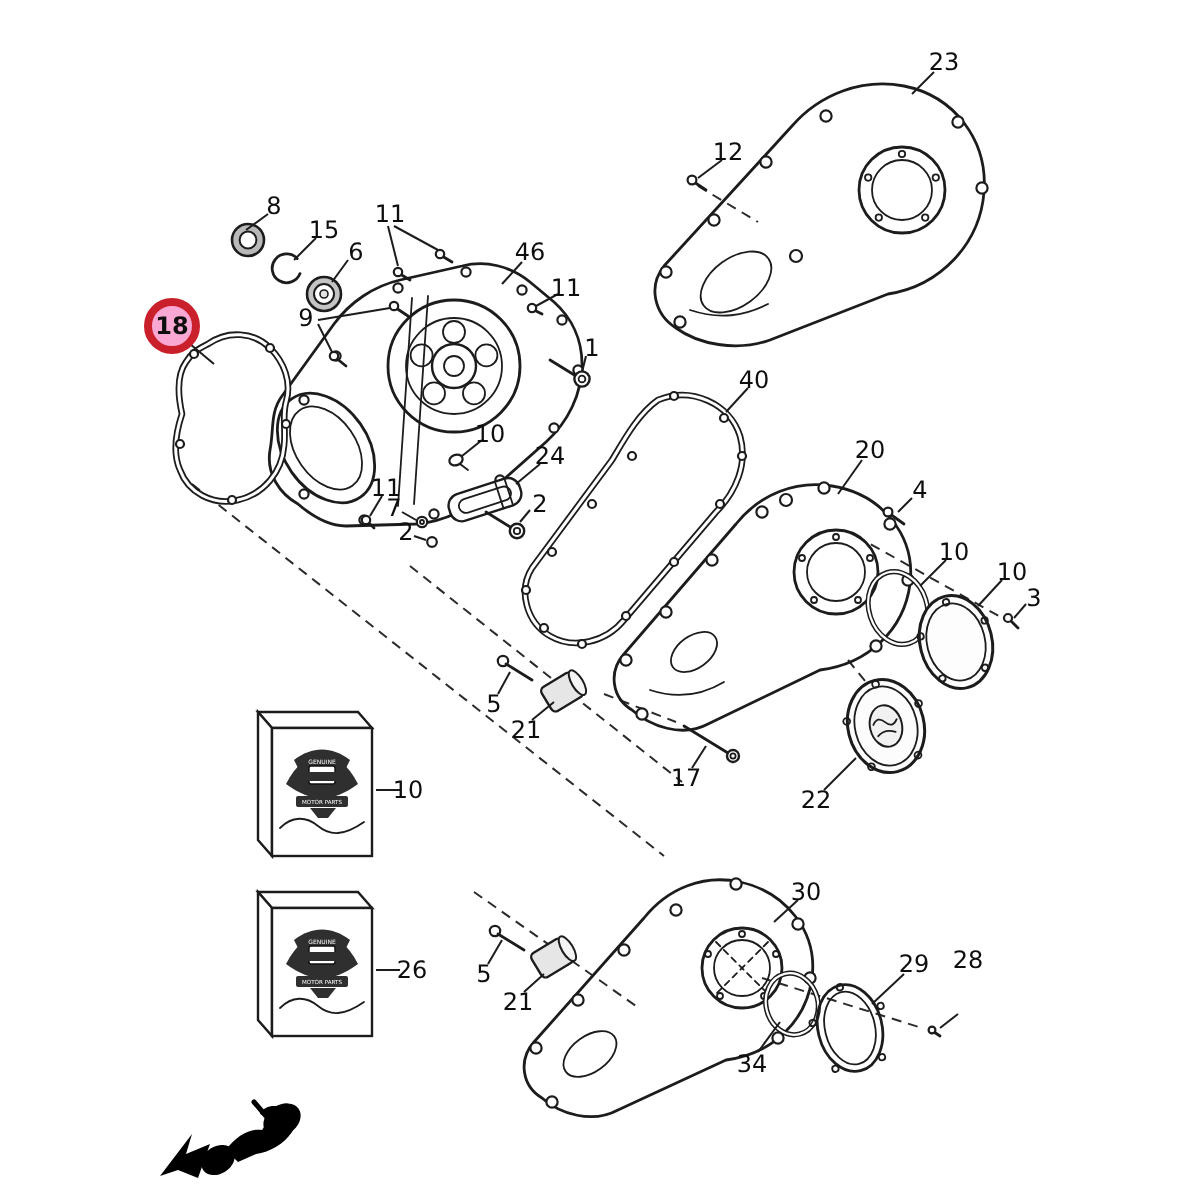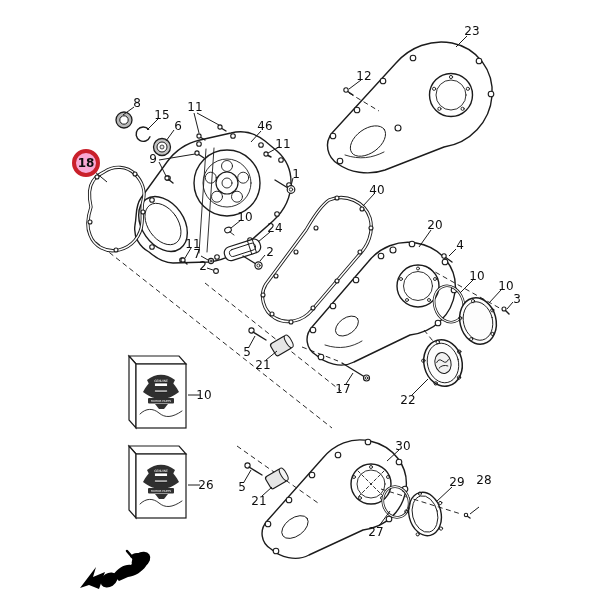--- a/index.html
+++ b/index.html
@@ -405,16 +405,16 @@
   <div class="co" style="left:203px;top:266px">2</div>
   <div class="co" style="left:247px;top:352px">5</div>
   <div class="co" style="left:263px;top:365px">21</div>
   <div class="co" style="left:343px;top:389px">17</div>
   <div class="co" style="left:408px;top:400px">22</div>
   <div class="co" style="left:204px;top:395px">10</div>
   <div class="co" style="left:206px;top:485px">26</div>
   <div class="co" style="left:242px;top:487px">5</div>
   <div class="co" style="left:259px;top:501px">21</div>
   <div class="co" style="left:403px;top:446px">30</div>
-  <div class="co" style="left:376px;top:532px">27</div>
+  <div class="co" style="left:376px;top:532px">34</div>
   <div class="co" style="left:457px;top:482px">29</div>
   <div class="co" style="left:484px;top:480px">28</div>
 </div>
 
 </body></html>

